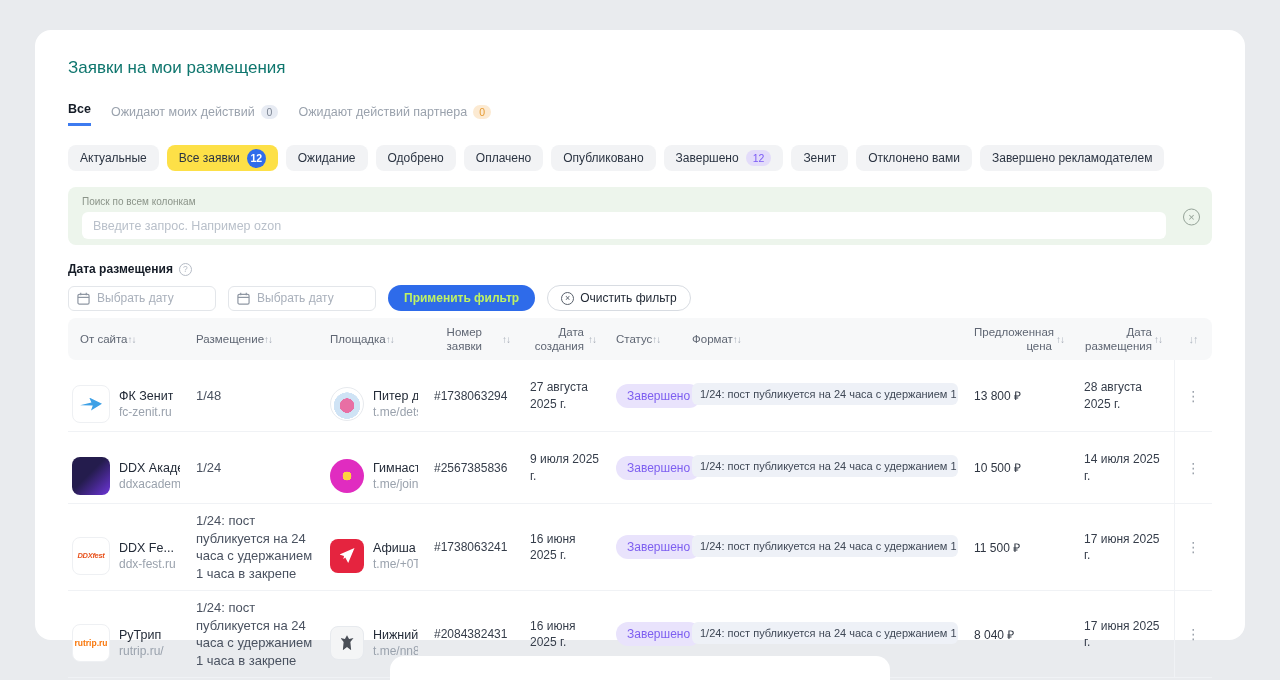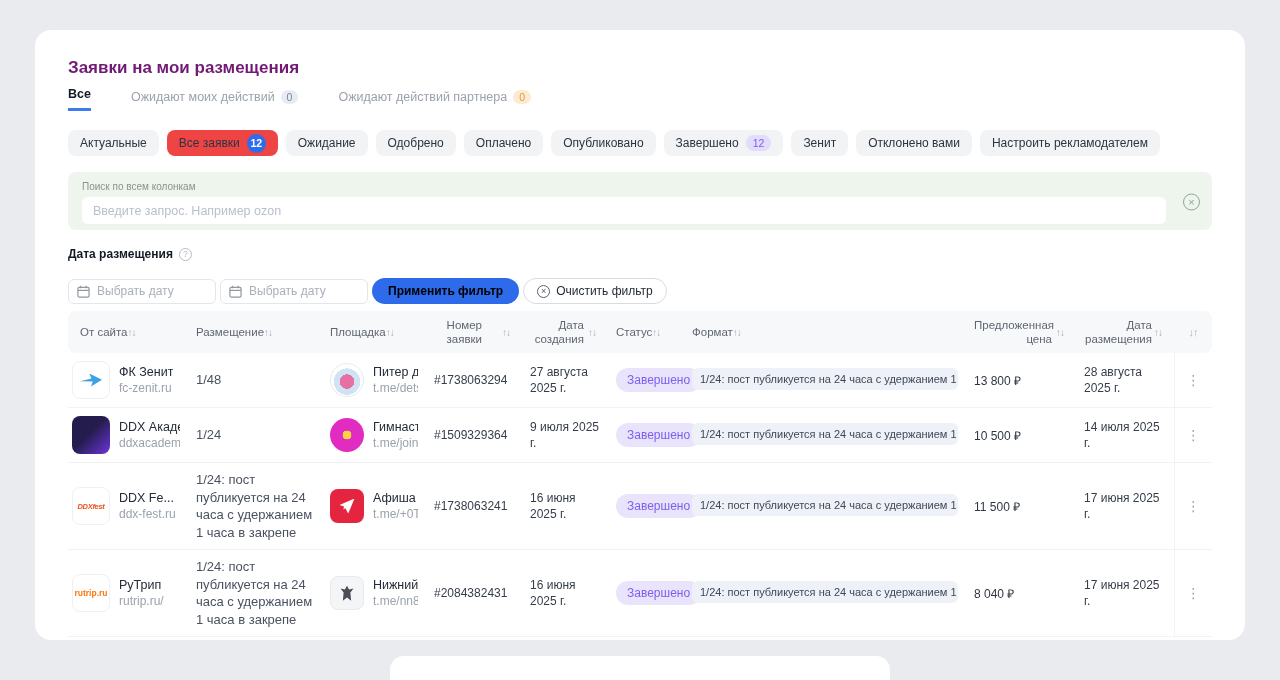--- a/index.html
+++ b/index.html
@@ -4,63 +4,63 @@
 <style>
   * { margin:0; padding:0; box-sizing:border-box; }
   html,body { width:1280px; height:680px; overflow:hidden; }
   body { background:#e9ebee; font-family:"Liberation Sans", sans-serif; position:relative; }
 
   .card { position:absolute; left:35px; top:30px; width:1210px; height:610px;
           background:#fff; border-radius:16px; padding:0 33px; }
   .bottom-peek { position:absolute; left:390px; top:656px; width:500px; height:24px;
                  background:#fff; border-radius:14px 14px 0 0; }
 
-  .page-title { margin-top:28px; font-size:17px; font-weight:700; color:#701a75; }
-
-  
-  .tabs { display:flex; gap:40px; margin-top:9px; align-items:flex-end; }
+  .page-title { margin-top:28px; font-size:17px; font-weight:400; color:#0f766e; }
+
+  
+  .tabs { display:flex; gap:20px; margin-top:24px; align-items:flex-end; }
   .tab { font-size:12.5px; color:#9aa2ad; padding-bottom:7px; display:flex; gap:6px; align-items:center; cursor:pointer; }
   .tab--active { color:#141b26; font-weight:700; border-bottom:3px solid #3d7bf0; }
   .tab-badge { font-size:10.5px; border-radius:9px; padding:2px 6px; line-height:1; }
   .tab-badge--gray { background:#e7ebf3; color:#7d8694; }
   .tab-badge--orange { background:#fcead2; color:#e59a33; }
 
   
   .chips { display:flex; gap:8px; margin-top:19px; flex-wrap:nowrap; }
   .chip { background:#f2f3f5; border-radius:8px; height:26px; padding:0 12px; display:flex;
           align-items:center; gap:7px; font-size:12px; color:#2b3442; white-space:nowrap; cursor:pointer; }
-  .chip--active { background:#ef4444; }
+  .chip--active { background:#fde047; }
   .chip-badge--blue { background:#2f6ceb; color:#fff; width:19px; height:19px; border-radius:50%;
           display:flex; align-items:center; justify-content:center; font-size:10.5px; font-weight:700; }
   .chip-badge--purple { background:#e3dcfa; color:#7a5af5; border-radius:9px; padding:2px 7px; font-size:10.5px; }
 
   
   .search-panel { margin-top:16px; background:#edf5ec; border-radius:8px; height:58px;
                   padding:9px 14px; position:relative; }
   .search-label { font-size:10px; color:#8b9489; }
   .search-input { margin-top:5px; width:calc(100% - 32px); height:27px; border:none; border-radius:6px;
                   background:#fff; padding:0 11px; font-size:12.5px; color:#333; outline:none; }
   .search-input::placeholder { color:#b9c0ca; }
   .circle-x { width:17px; height:17px; border:1.4px solid #95a398; border-radius:50%; color:#95a398;
               display:inline-flex; align-items:center; justify-content:center; font-size:11px; line-height:1; }
   .search-clear { position:absolute; right:12px; top:50%; transform:translateY(-50%); cursor:pointer; }
 
   
   .date-label-row { margin-top:17px; display:flex; align-items:center; gap:6px; }
   .date-label { font-size:12px; font-weight:700; color:#141b26; }
   .info-icon { width:13px; height:13px; border:1.2px solid #b6bcc6; border-radius:50%; color:#b6bcc6;
                display:inline-flex; align-items:center; justify-content:center; font-size:8.5px; line-height:1; }
-  .filter-row { margin-top:17px; display:flex; gap:4px; align-items:center; }
+  .filter-row { margin-top:9px; display:flex; gap:12px; align-items:center; }
   .date-input { width:148px; height:25px; border:1px solid #e3e6ea; border-radius:6px; background:#fff;
                 display:flex; align-items:center; padding:0 8px; gap:7px; }
   .date-input input { border:none; outline:none; width:100%; font-size:12px; color:#333; background:transparent; }
   .date-input input::placeholder { color:#a9b0bb; }
   .cal-icon { flex:0 0 auto; display:flex; }
   .btn-apply { height:26px; padding:0 16px; background:#2e6bea; border:none; border-radius:13px;
-               color:#000000; font-size:12px; font-weight:600; cursor:pointer; }
+               color:#bef264; font-size:12px; font-weight:600; cursor:pointer; }
   .btn-clear { height:26px; padding:0 13px; background:#fff; border:1px solid #d8dce2; border-radius:13px;
                color:#1f2733; font-size:12px; display:flex; align-items:center; gap:6px; cursor:pointer; }
   .btn-clear .circle-x { width:13px; height:13px; border-color:#59616c; color:#59616c; font-size:9px; }
 
   
   .table-toolbar { position:relative; margin-top:25px; height:49px; }
   .btn-columns { position:absolute; right:0; top:0; height:21px; padding:0 12px; background:#f09a0c;
                  border:none; border-radius:6px; color:#fff; font-size:12px; display:flex; align-items:center;
                  gap:8px; cursor:pointer; }
   .chev { width:5px; height:5px; border-right:1.5px solid currentColor; border-bottom:1.5px solid currentColor;
@@ -88,21 +88,21 @@
   thead th:last-child { border-radius:0 8px 8px 0; }
   .sort { color:#a6adb8; font-size:10px; letter-spacing:-1px; white-space:nowrap; cursor:pointer; }
   .th-inline { display:flex; align-items:center; }
   .th-split { display:flex; align-items:center; justify-content:space-between; padding-right:4px; }
   .th-split .th-txt { line-height:1.25;text-align:right; }
   .filter-sort-icon { color:#b3bac4; font-size:11px; letter-spacing:-1px; }
 
   tbody td { border-bottom:1px solid #f0f2f5; padding:8px 8px; vertical-align:middle;
              font-size:12px; color:#353d4a; }
   tbody td:first-child { padding-left:4px; }
-  .entity { display:flex; align-items:center; gap:9px; }
+  .entity { display:flex; align-items:center; gap:9px;margin-top:17px; }
   .entity-meta { min-width:0; }
   .entity-name { font-size:12.5px; color:#232b38; white-space:nowrap; overflow:hidden; }
   .entity-url { font-size:12px; color:#9aa2ad; margin-top:2px; white-space:nowrap; overflow:hidden; }
   .logo { width:38px; height:38px; border-radius:8px; border:1px solid #eef0f3; background:#fff;
           display:flex; align-items:center; justify-content:center; flex:0 0 auto; overflow:hidden; }
   .logo-text { font-weight:700; }
   .logo--zenit::after { content:""; width:22px; height:13px; background:#3da0e6;
           clip-path:polygon(0 60%, 52% 38%, 42% 0, 100% 48%, 50% 100%, 58% 62%); }
   .logo--ddx { background:linear-gradient(135deg,#241c4d 45%, #6d35d9 100%); border:none; }
   .logo--ddxfest .logo-text { color:#e8531e; font-size:7.5px; font-style:italic; letter-spacing:-0.3px; }
@@ -173,21 +173,21 @@
         <span>Завершено</span>
         <span class="chip-badge--purple">12</span>
       </div>
       <div class="chip">
         <span>Зенит</span>
       </div>
       <div class="chip">
         <span>Отклонено вами</span>
       </div>
       <div class="chip">
-        <span>Настроить рекламодателем</span>
+        <span>Завершено рекламодателем</span>
       </div>
     </div>
 
   <div class="search-panel">
     <div class="search-label">Поиск по всем колонкам</div>
     <input class="search-input" type="text" placeholder="Введите запрос. Например ozon" style="">
     <span class="search-clear">
       <span class="circle-x">×</span>
     </span>
   </div>
@@ -356,21 +356,21 @@
             </td>
     <td>
       <div class="entity">
         <span class="avatar avatar--gym"></span>
         <div class="entity-meta">
           <div class="entity-name">Гимнастик...</div>
           <div class="entity-url">t.me/joinchat/L2...</div>
         </div>
       </div>
     </td>
-    <td><span>#1509329364</span></td>
+    <td><span>#2567385836</span></td>
     <td>
               <div class="date-cell">9 июля 2025 г.</div>
             </td>
     <td><span class="status-pill">Завершено</span></td>
     <td><span class="format-pill">1/24: пост публикуется на 24 часа с удержанием 1 часа в закрепе</span></td>
     <td><span class="price">10 500 ₽</span></td>
     <td>
               <div class="date-cell">14 июля 2025 г.</div>
             </td>
     <td class="actions-cell"><span class="kebab">⋮</span></td>

